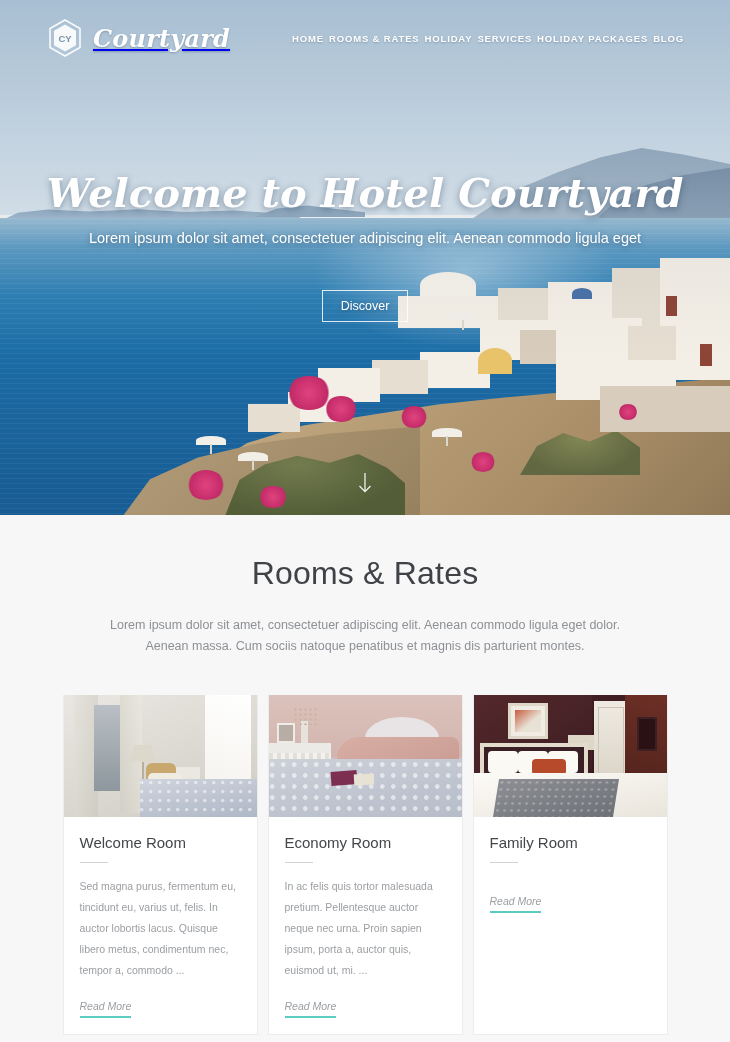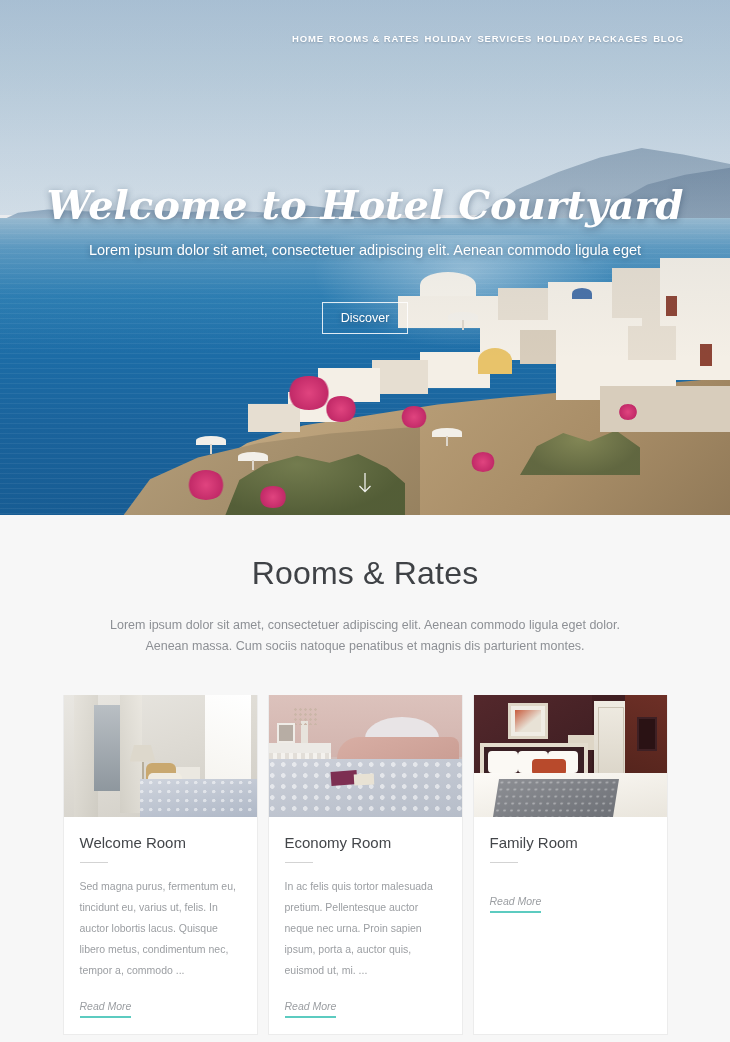--- a/index.html
+++ b/index.html
@@ -133,21 +133,21 @@
     display:flex; align-items:center; gap:5px;
   }
   .nav-link{
     font-size:9.5px; letter-spacing:.85px; font-weight:700;
     color:#ffffff; text-decoration:none; white-space:nowrap;
     text-shadow:0 1px 2px rgba(40,60,85,.3);
   }
 
   
   .hero-copy{
-    position:absolute; left:0; top:12px; width:730px; height:515px;
+    position:absolute; left:0; top:0; width:730px; height:515px;
     z-index:20; display:flex; flex-direction:column; align-items:center;
     padding-top:172px;
   }
   .hero-title{
     font-family:"DejaVu Serif", serif;
     font-style:italic; font-weight:700;
     font-size:40px; line-height:1.05; color:#ffffff;
     text-shadow:0 2px 7px rgba(30,55,85,.45);
     white-space:nowrap;
   }
@@ -310,20 +310,30 @@
     <div class="bougain" style="left:400px;top:406px;width:28px;height:22px;"></div>
     <div class="bougain" style="left:470px;top:452px;width:26px;height:20px;"></div>
     <div class="bougain" style="left:186px;top:470px;width:40px;height:30px;"></div>
     <div class="bougain" style="left:258px;top:486px;width:30px;height:22px;"></div>
     <div class="bougain" style="left:618px;top:404px;width:20px;height:16px;"></div>
 
     <div class="hero-fade"></div>
   </div>
 
   <div class="navbar">
+    <a class="brand" href="#">
+      <span class="hexmark">
+        <svg width="34" height="38" viewBox="0 0 34 38">
+          <polygon points="17,1 32,9.5 32,28.5 17,37 2,28.5 2,9.5" fill="none" stroke="#ffffff" stroke-width="1.6" opacity="0.92"></polygon>
+          <polygon points="17,5.5 28,11.8 28,26.2 17,32.5 6,26.2 6,11.8" fill="#ffffff" opacity="0.9"></polygon>
+          <text x="17" y="22.5" text-anchor="middle" font-family="Liberation Sans, sans-serif" font-size="9.5" font-weight="700" fill="#7e93a6">CY</text>
+        </svg>
+      </span>
+      <span class="brand-name">Courtyard</span>
+    </a>
 
     <nav class="nav-links">
       <a class="nav-link" href="#">HOME</a>
       <a class="nav-link" href="#">ROOMS &amp; RATES</a>
       <a class="nav-link" href="#">HOLIDAY</a>
       <a class="nav-link" href="#">SERVICES</a>
       <a class="nav-link" href="#">HOLIDAY PACKAGES</a>
       <a class="nav-link" href="#">BLOG</a>
 
     </nav>

